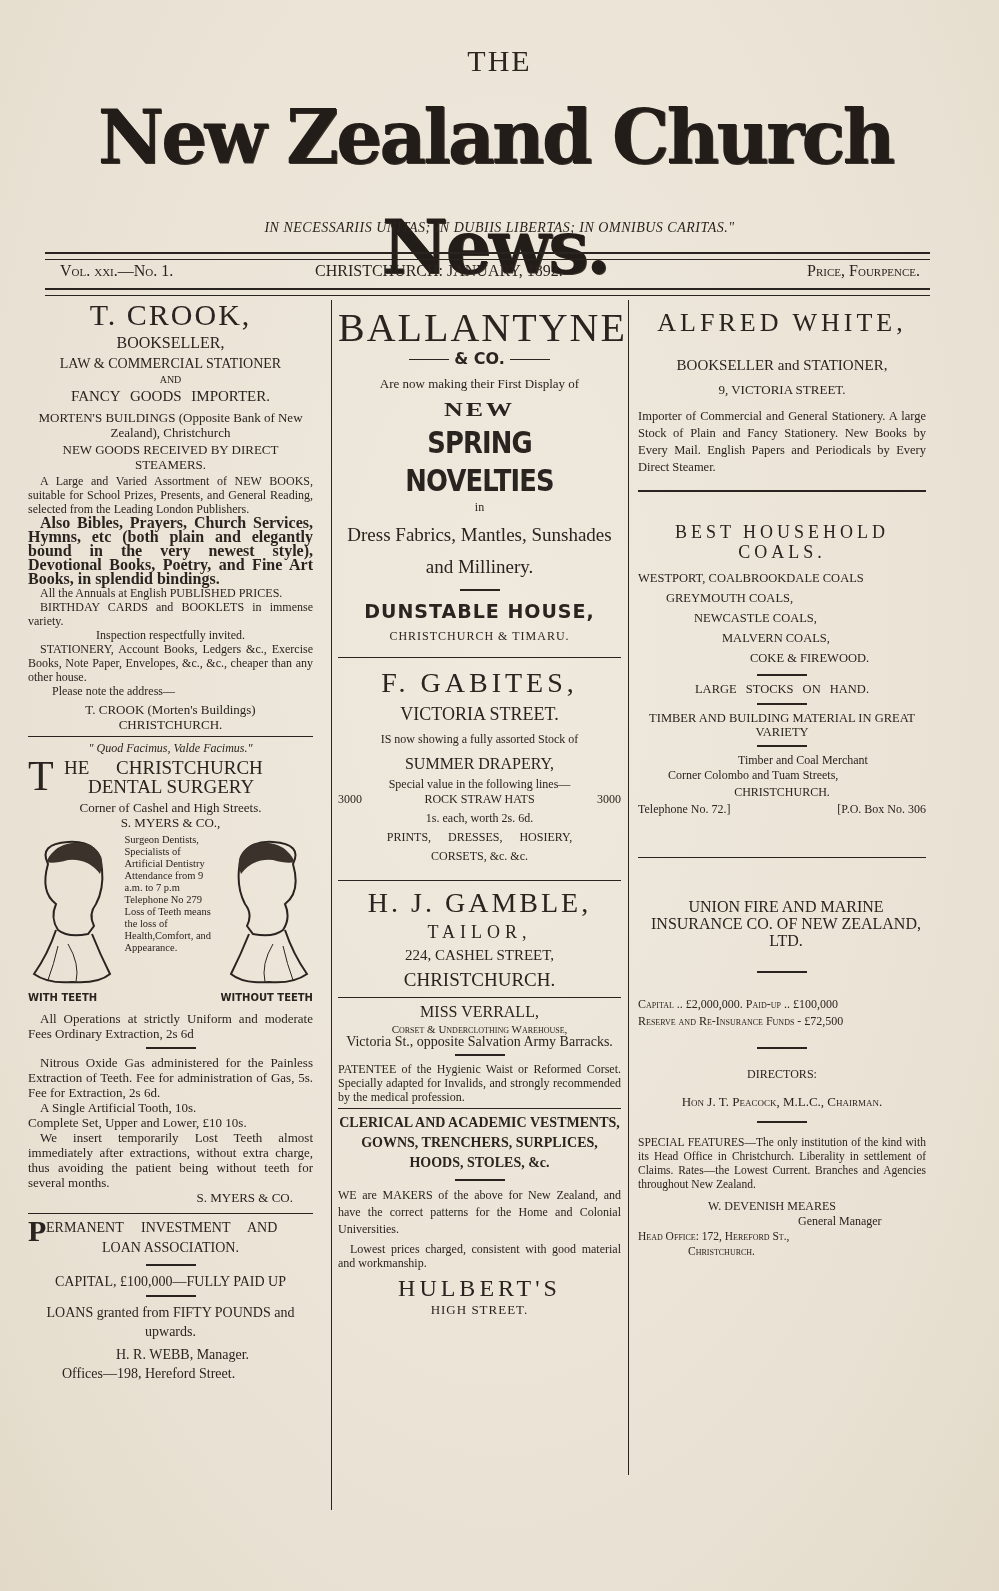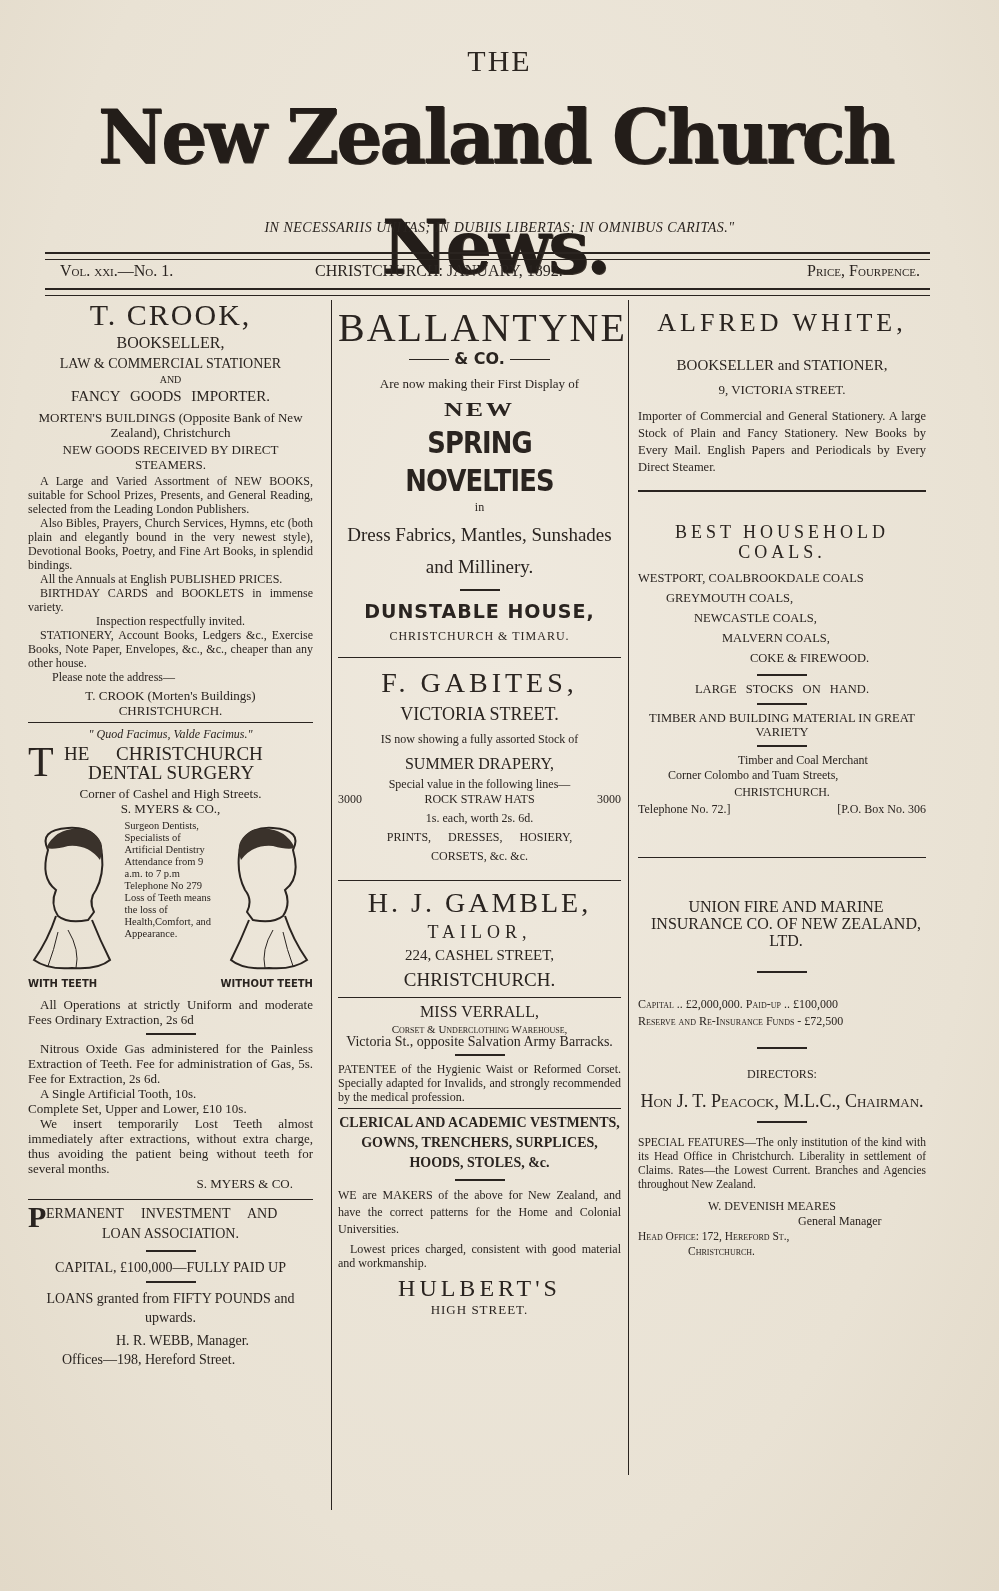--- a/index.html
+++ b/index.html
@@ -68,21 +68,21 @@
   <div class="col col1">
     <div>
       <div class="c" style="font-size:30px; line-height:34px; letter-spacing:2px;">T. CROOK,</div>
       <div class="c" style="font-size:16px; line-height:22px;">BOOKSELLER,</div>
       <div class="c" style="font-size:14px; line-height:20px;">LAW &amp; COMMERCIAL STATIONER</div>
       <div class="c" style="font-size:10px; line-height:12px;">AND</div>
       <div class="c" style="font-size:15px; line-height:20px; word-spacing:6px;">FANCY GOODS IMPORTER.</div>
       <div class="c" style="margin-top:4px;">MORTEN'S BUILDINGS (Opposite Bank of New Zealand), Christchurch</div>
       <div class="c" style="margin-top:2px;">NEW GOODS RECEIVED BY DIRECT STEAMERS.</div>
       <p class="j indent" style="font-size:12px; line-height:14px; margin-top:2px;">A Large and Varied Assortment of NEW BOOKS, suitable for School Prizes, Presents, and General Reading, selected from the Leading London Publishers.</p>
-      <p class="j indent" style="font-size:12px; line-height:14px;">Also Bibles, Prayers, Church Services, Hymns, etc (both plain and elegantly bound in the very newest style), Devotional Books, Poetry, and Fine Art Books, in splendid bindings.</p>
+      <p class="j indent" style="font-size:16px; line-height:14px;font-weight:bold;">Also Bibles, Prayers, Church Services, Hymns, etc (both plain and elegantly bound in the very newest style), Devotional Books, Poetry, and Fine Art Books, in splendid bindings.</p>
       <p class="j indent" style="font-size:12px; line-height:14px;">All the Annuals at English PUBLISHED PRICES.</p>
       <p class="j indent" style="font-size:12px; line-height:14px;">BIRTHDAY CARDS and BOOKLETS in immense variety.</p>
       <p class="c" style="font-size:12px; line-height:14px;">Inspection respectfully invited.</p>
       <p class="j indent" style="font-size:12px; line-height:14px;">STATIONERY, Account Books, Ledgers &amp;c., Exercise Books, Note Paper, Envelopes, &amp;c., &amp;c., cheaper than any other house.</p>
       <p class="indent" style="font-size:12px; line-height:14px; padding-left:12px;">Please note the address—</p>
       <div class="c" style="margin-top:4px;">T. CROOK (Morten's Buildings)</div>
       <div class="c">CHRISTCHURCH.</div>
     </div>
     <div class="hr"></div>
 
@@ -241,21 +241,21 @@
     </div>
     <div class="hr" style="margin-top:40px;"></div>
 
     <div style="margin-top:40px;">
       <div class="c" style="font-size:16px; line-height:17px; padding-left:8px;">UNION FIRE AND MARINE INSURANCE CO. OF NEW ZEALAND, LTD.</div>
       <div class="short" style="margin:22px auto;"></div>
       <div class="sc" style="font-size:12px; line-height:18px;">Capital .. £2,000,000.  Paid-up .. £100,000</div>
       <div class="sc" style="font-size:12px; line-height:16px;">Reserve and Re-Insurance Funds - £72,500</div>
       <div class="short" style="margin:18px auto;"></div>
       <div class="c" style="font-size:12px;">DIRECTORS:</div>
-      <div class="c sc" style="font-size:18px; margin-top:12px;">Hon J. T. Peacock, M.L.C., Chairman.</div>
+      <div class="c sc" style="font-size:13px; margin-top:12px;">Hon J. T. Peacock, M.L.C., Chairman.</div>
       <div class="short" style="margin:12px auto;"></div>
       <p class="j" style="font-size:11.5px; line-height:14px;margin-top:11px;">SPECIAL FEATURES—The only institution of the kind with its Head Office in Christchurch. Liberality in settlement of Claims. Rates—the Lowest Current. Branches and Agencies throughout New Zealand.</p>
       <div style="padding-left:70px; font-size:12px; margin-top:8px;">W. DEVENISH MEARES</div>
       <div style="padding-left:160px; font-size:12px;">General Manager</div>
       <div class="sc" style="font-size:11.5px;">Head Office: 172, Hereford St.,</div>
       <div class="sc" style="padding-left:50px; font-size:11.5px;">Christchurch.</div>
     </div>
   </div>
 
 </div>

